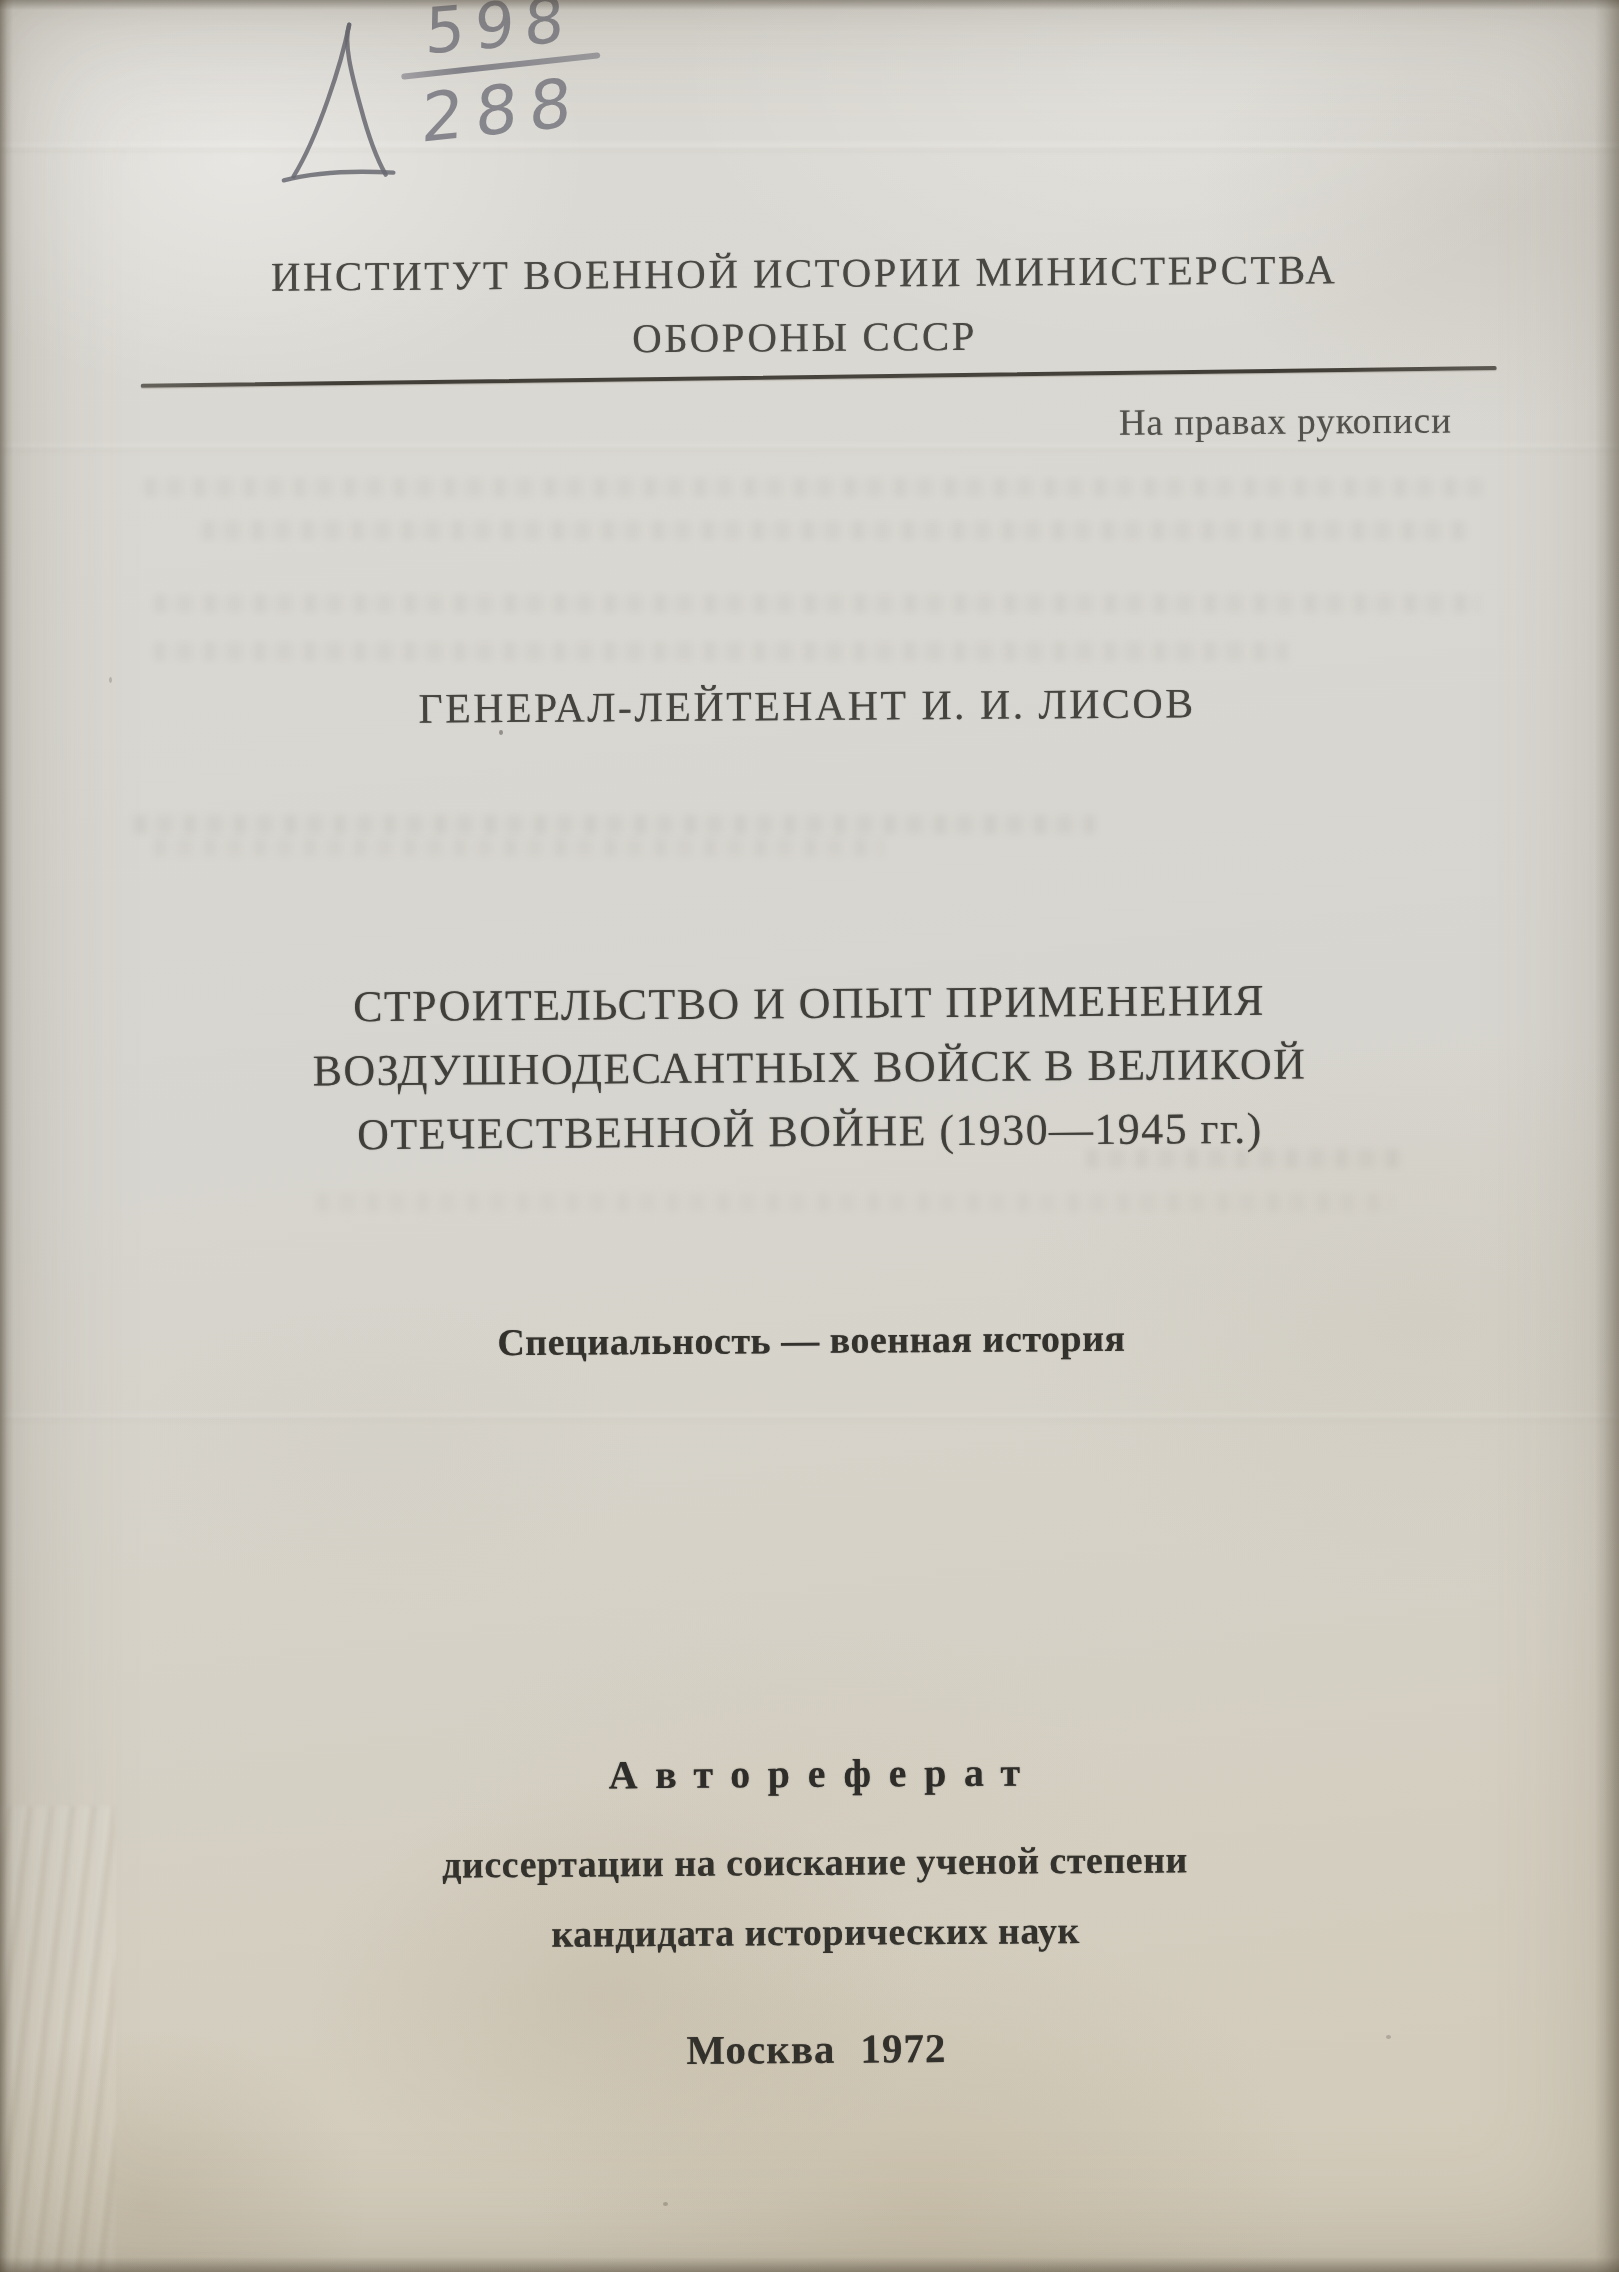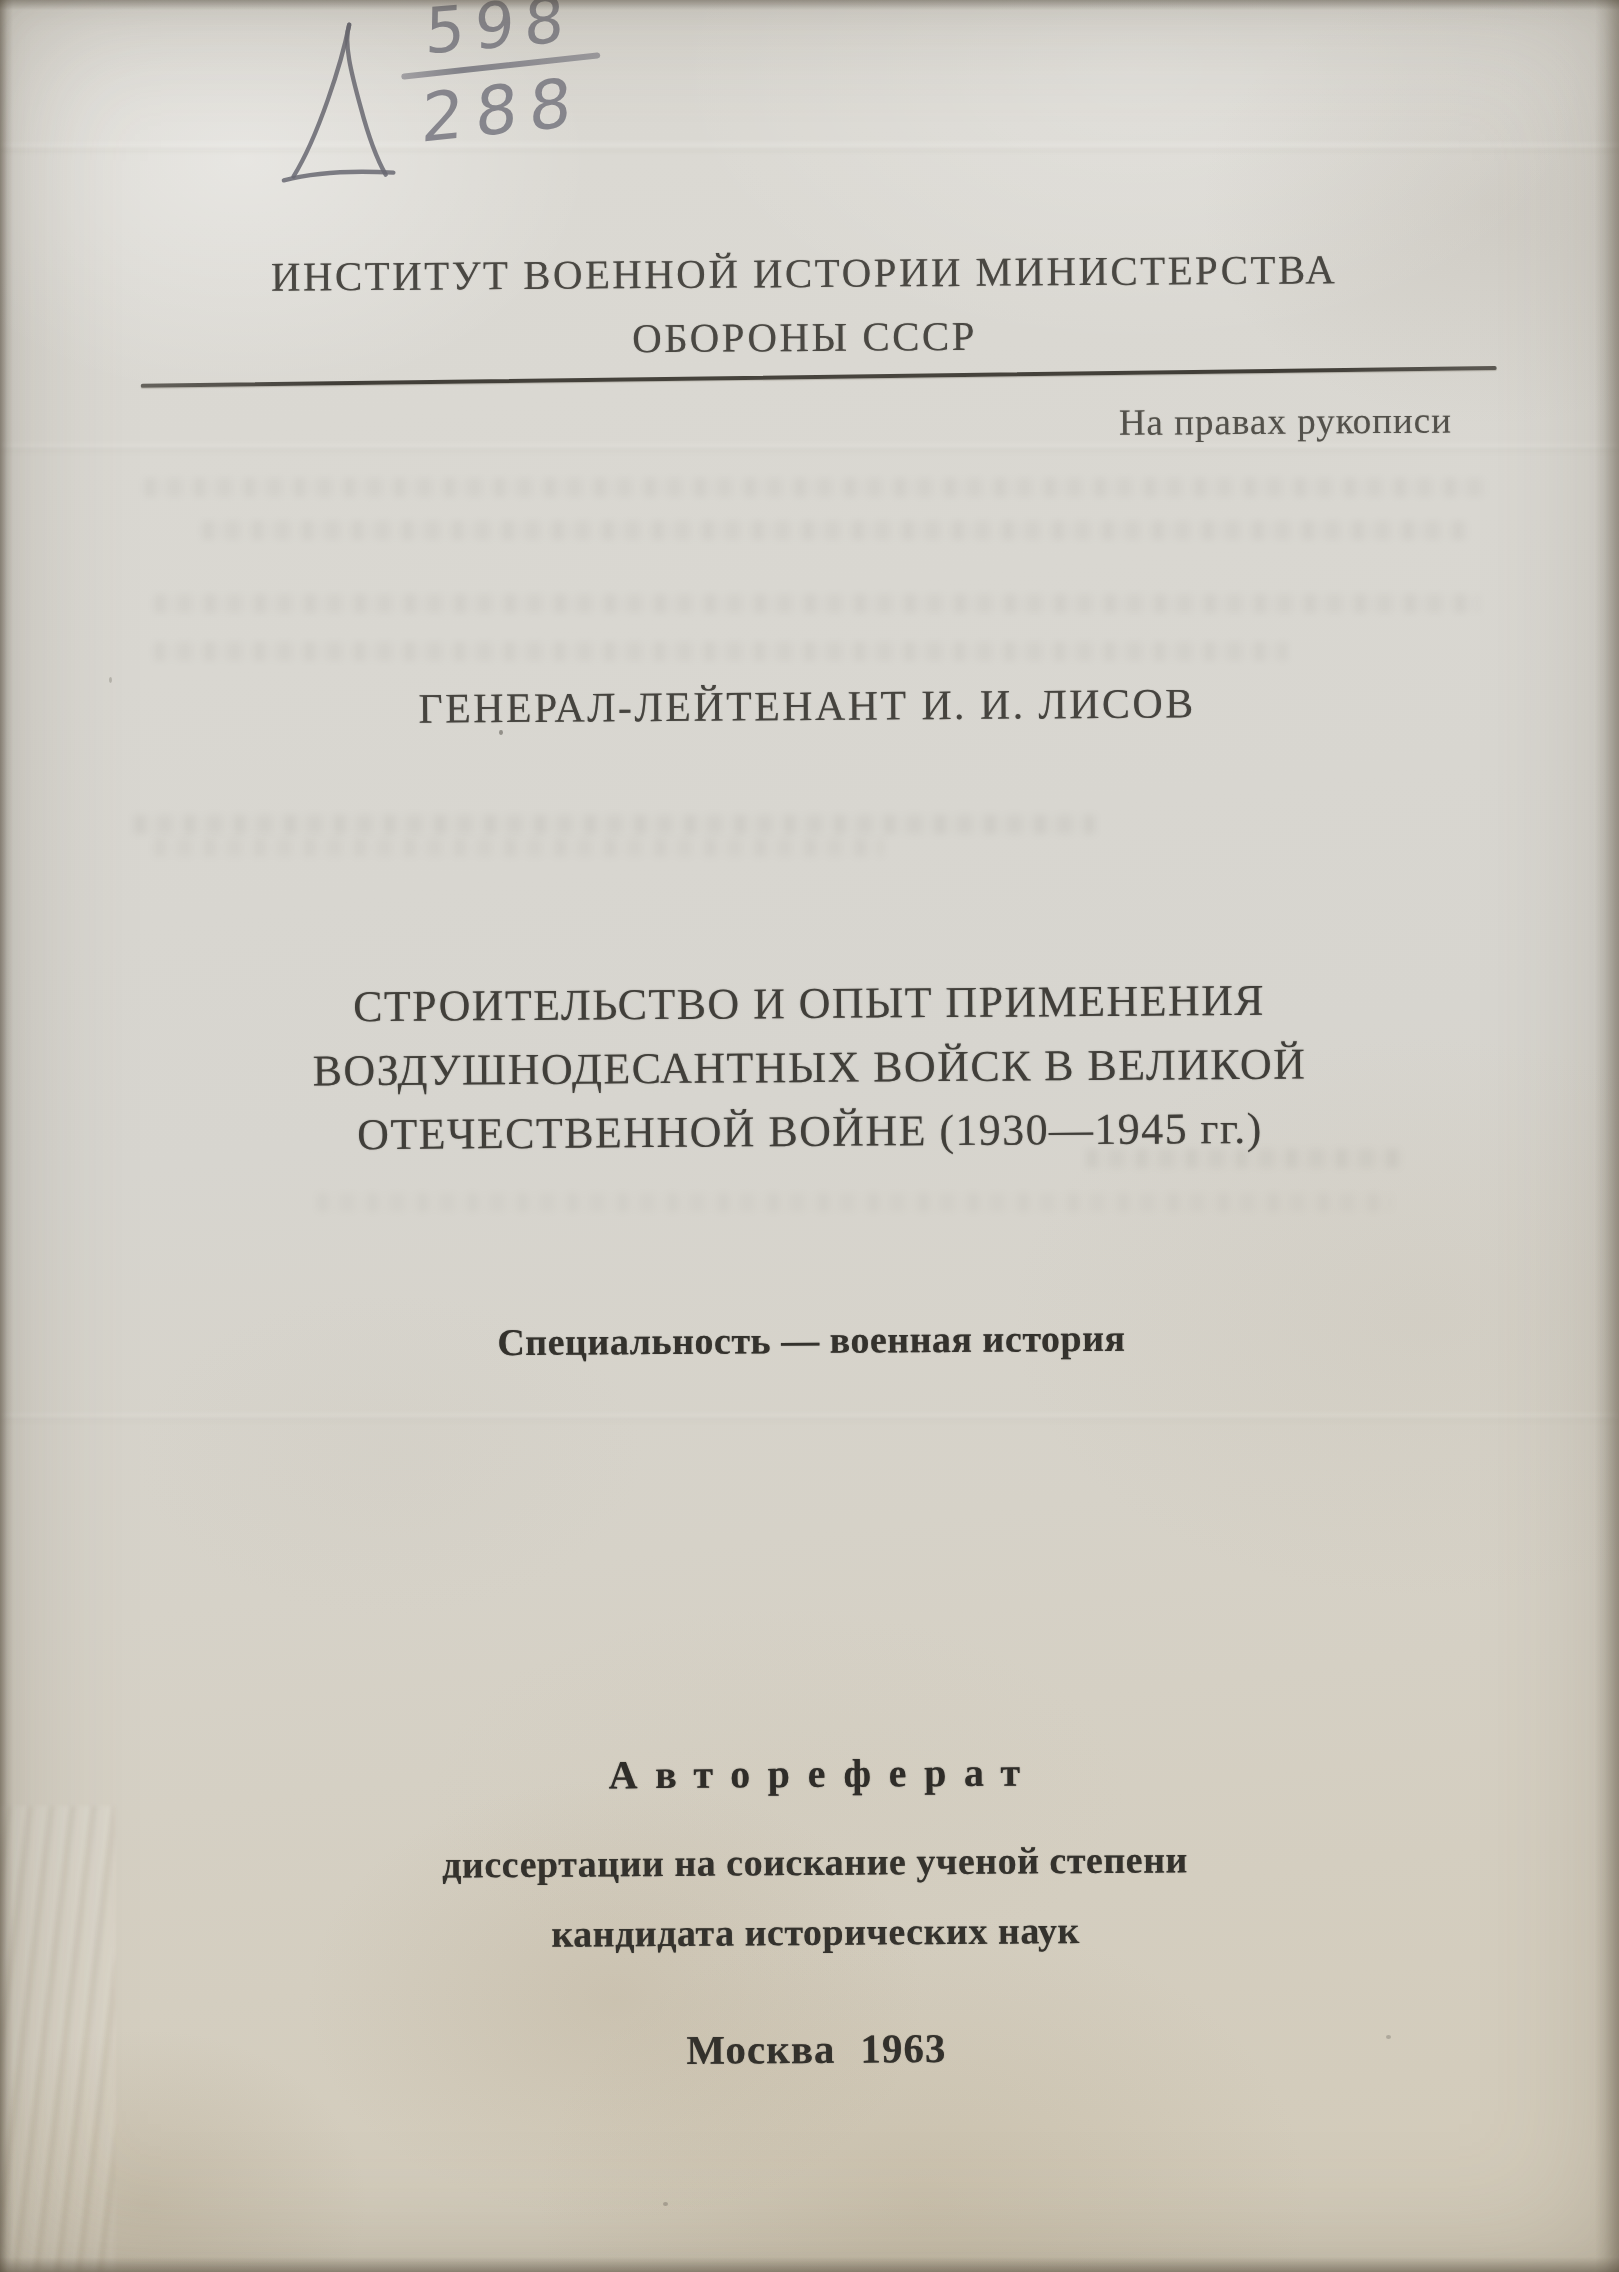--- a/index.html
+++ b/index.html
@@ -274,21 +274,21 @@
     <div class="textline specialty">Специальность — военная история</div>
 
     <div class="textline abstract-heading">Автореферат</div>
 
     <div class="degree">
       <div>диссертации на соискание ученой степени</div>
       <div>кандидата исторических наук</div>
     </div>
 
     <div class="textline imprint">
-      <span class="city">Москва</span><span class="year">1963</span>
+      <span class="city">Москва</span><span class="year">1972</span>
     </div>
 
   </div>
 
   <div class="speck speck-1"></div>
   <div class="speck speck-2"></div>
   <div class="speck speck-3"></div>
   <div class="speck speck-4"></div>
 
   <div class="edge-left"></div>

